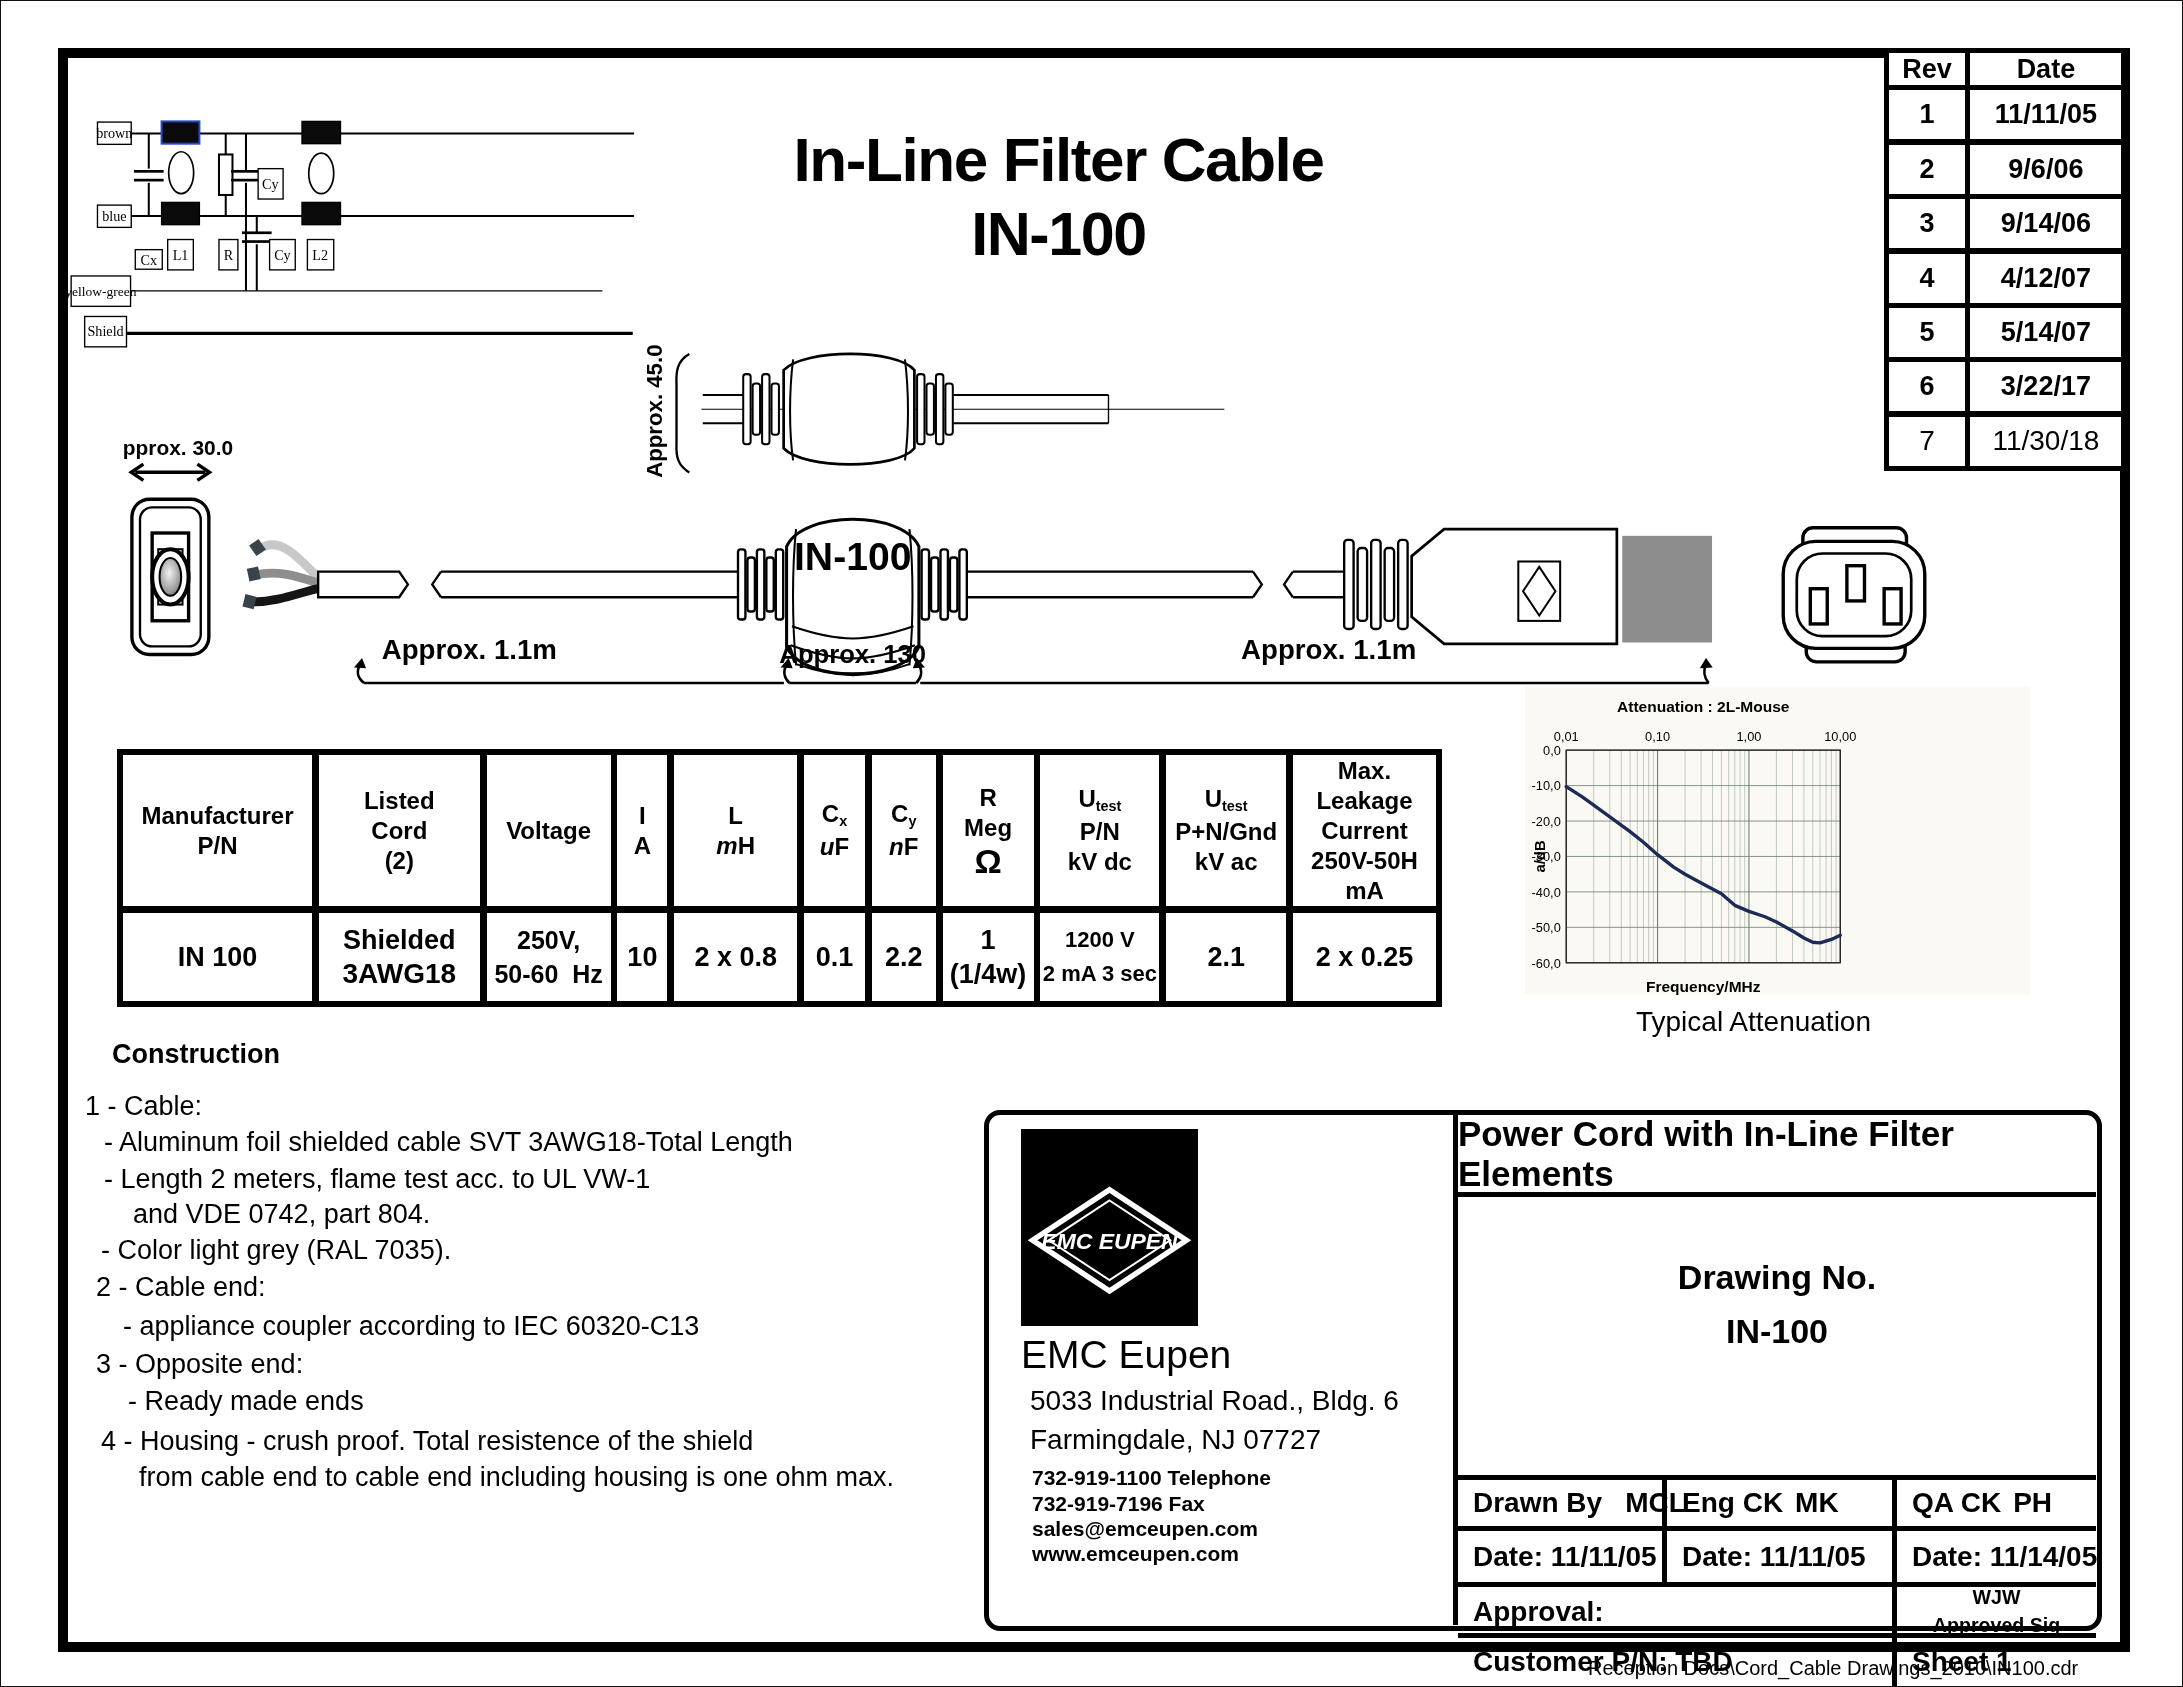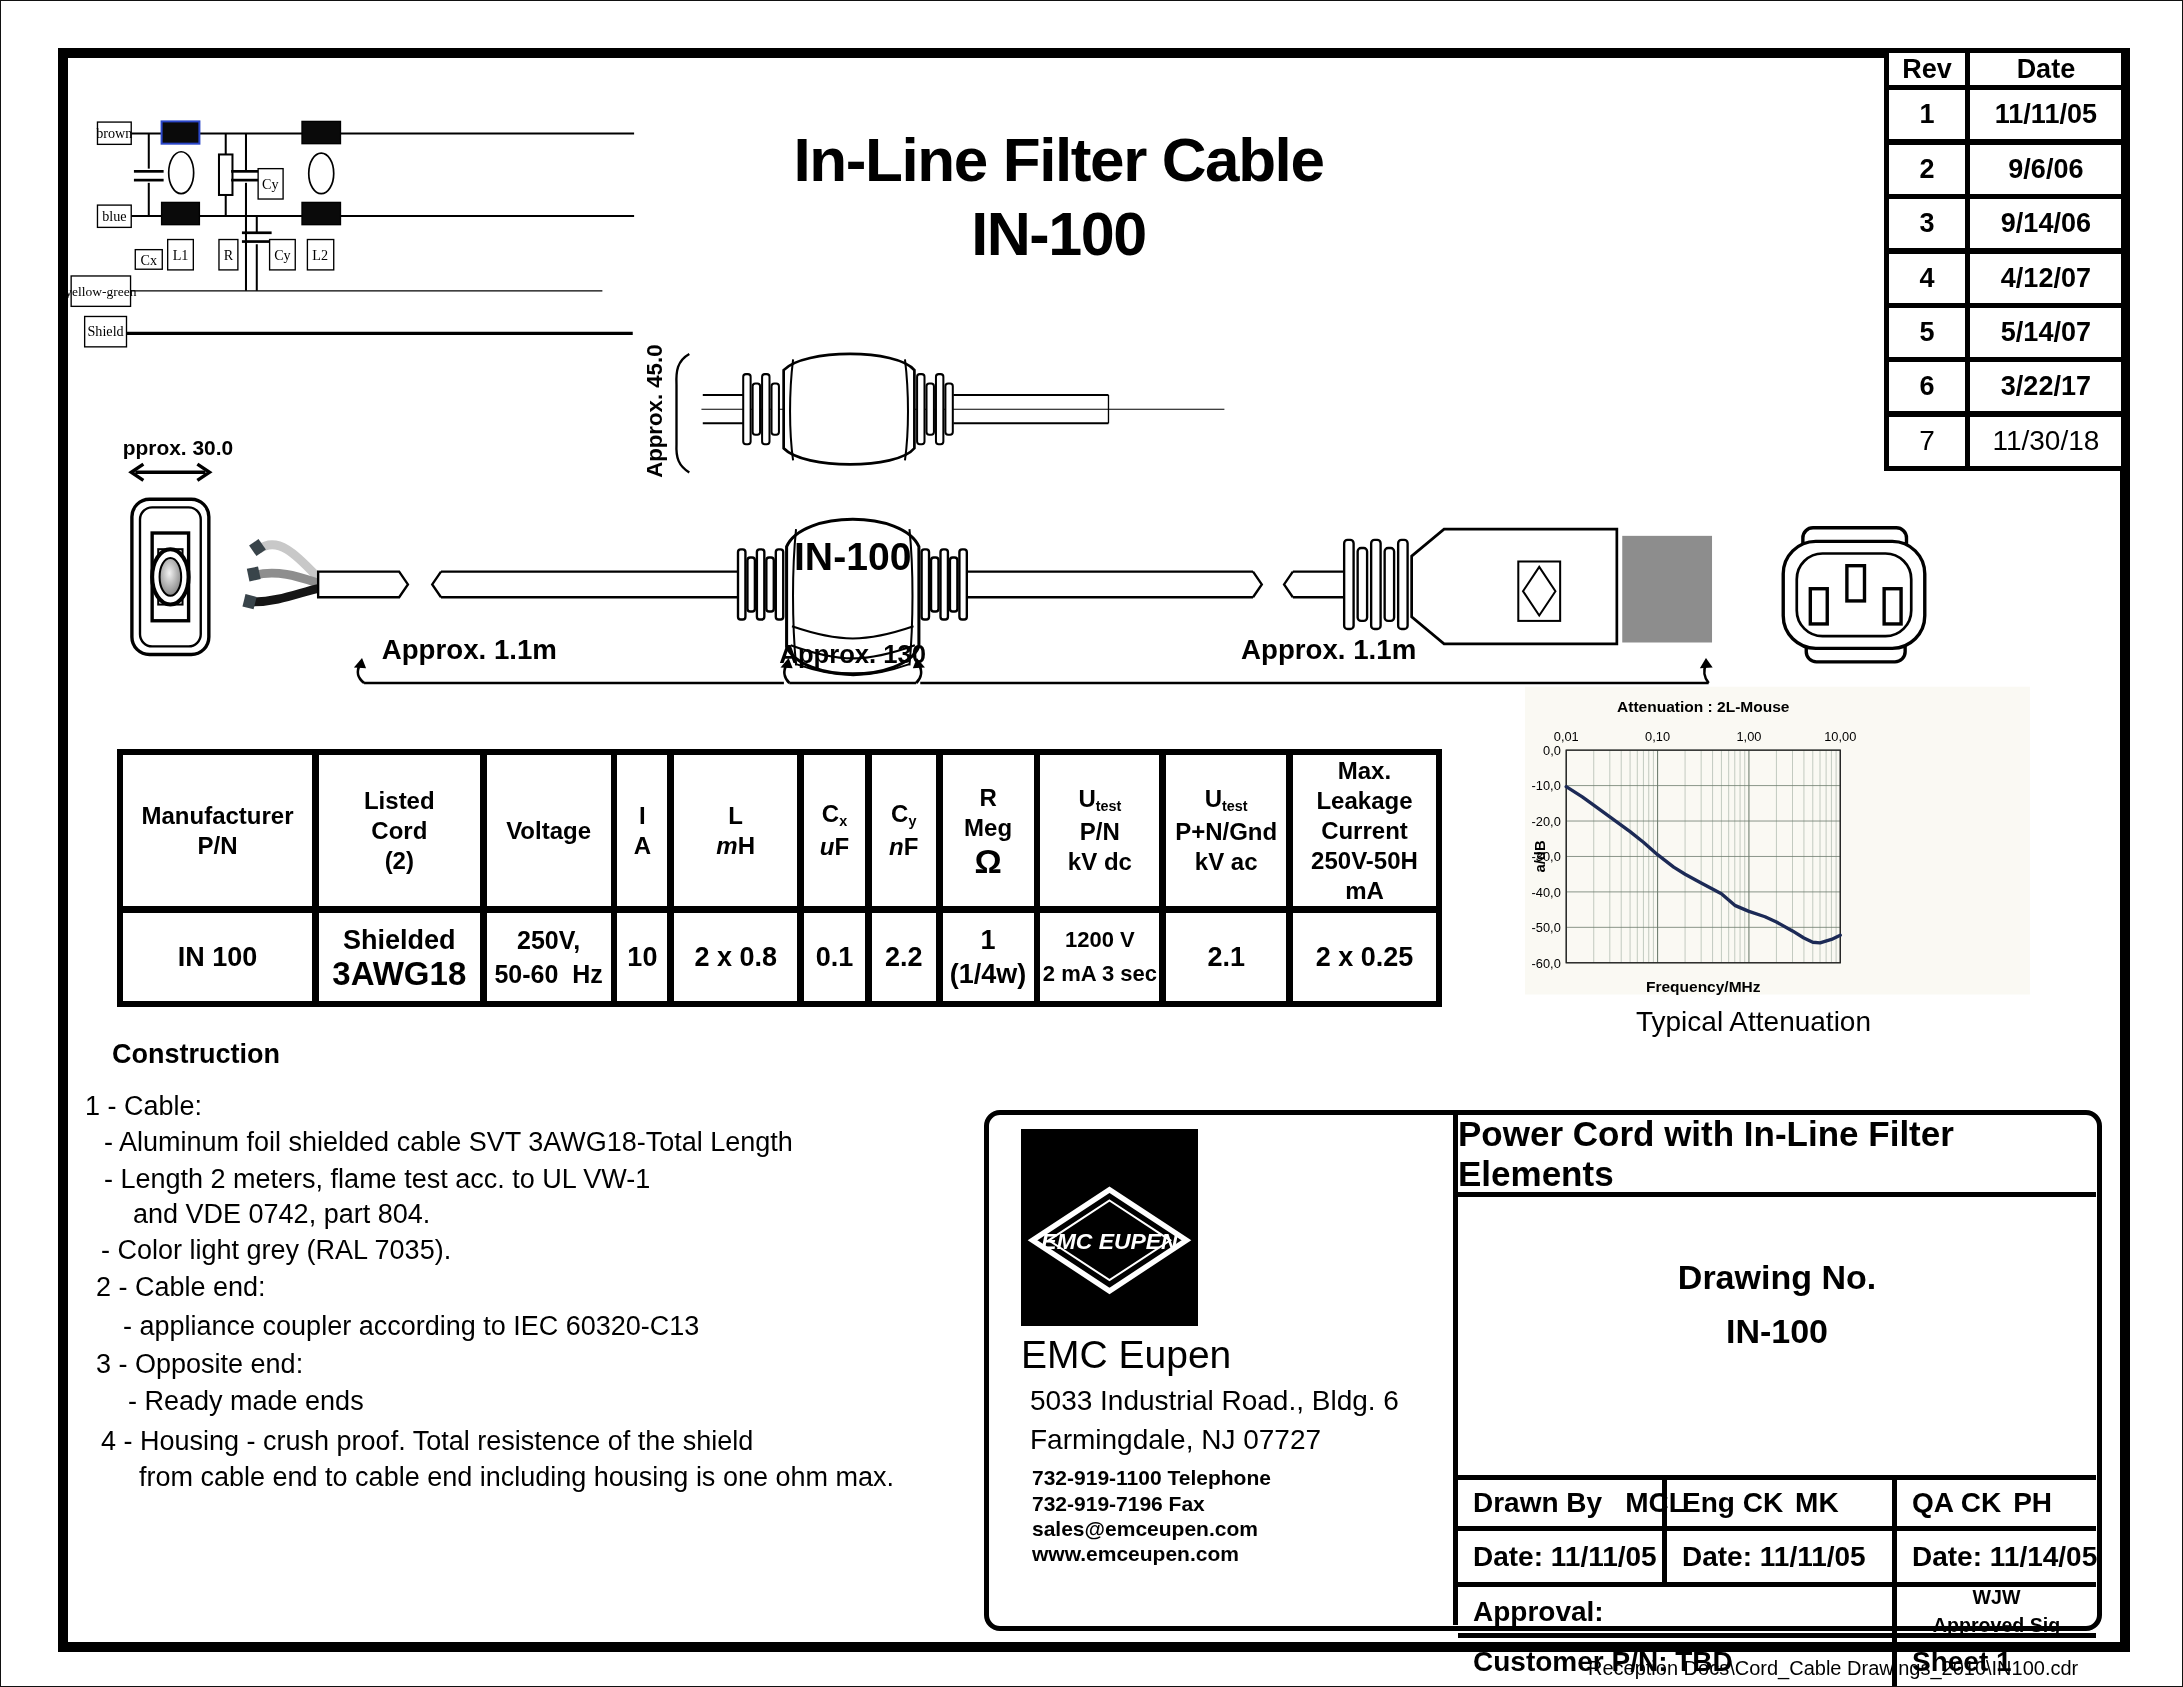--- a/index.html
+++ b/index.html
@@ -369,21 +369,21 @@
         <div class="hline"><span>Leakage</span></div>
         <div class="hline"><span>Current</span></div>
         <div class="hline"><span>250V-50H</span></div>
         <div class="hline"><span>mA</span></div>
       </div>
       <div class="cell" style="grid-area: 2 / 1;">
         <div class="dline" style="font-size: 27px;"><span>IN 100</span></div>
       </div>
       <div class="cell" style="grid-area: 2 / 2;">
         <div class="dline" style="font-size: 27px;"><span>Shielded</span></div>
-        <div class="dline" style="font-size: 33px; text-align: center;"><span>3AWG18</span></div>
+        <div class="dline" style="font-size: 28px; text-align: center;"><span>3AWG18</span></div>
       </div>
       <div class="cell" style="grid-area: 2 / 3;">
         <div class="dline" style="font-size: 25px;"><span>250V,</span></div>
         <div class="dline" style="font-size: 25px;"><span>50-60  Hz</span></div>
       </div>
       <div class="cell" style="grid-area: 2 / 4;">
         <div class="dline" style="font-size: 27px;"><span>10</span></div>
       </div>
       <div class="cell" style="grid-area: 2 / 5;">
         <div class="dline" style="font-size: 27px;"><span>2 x 0.8</span></div>

